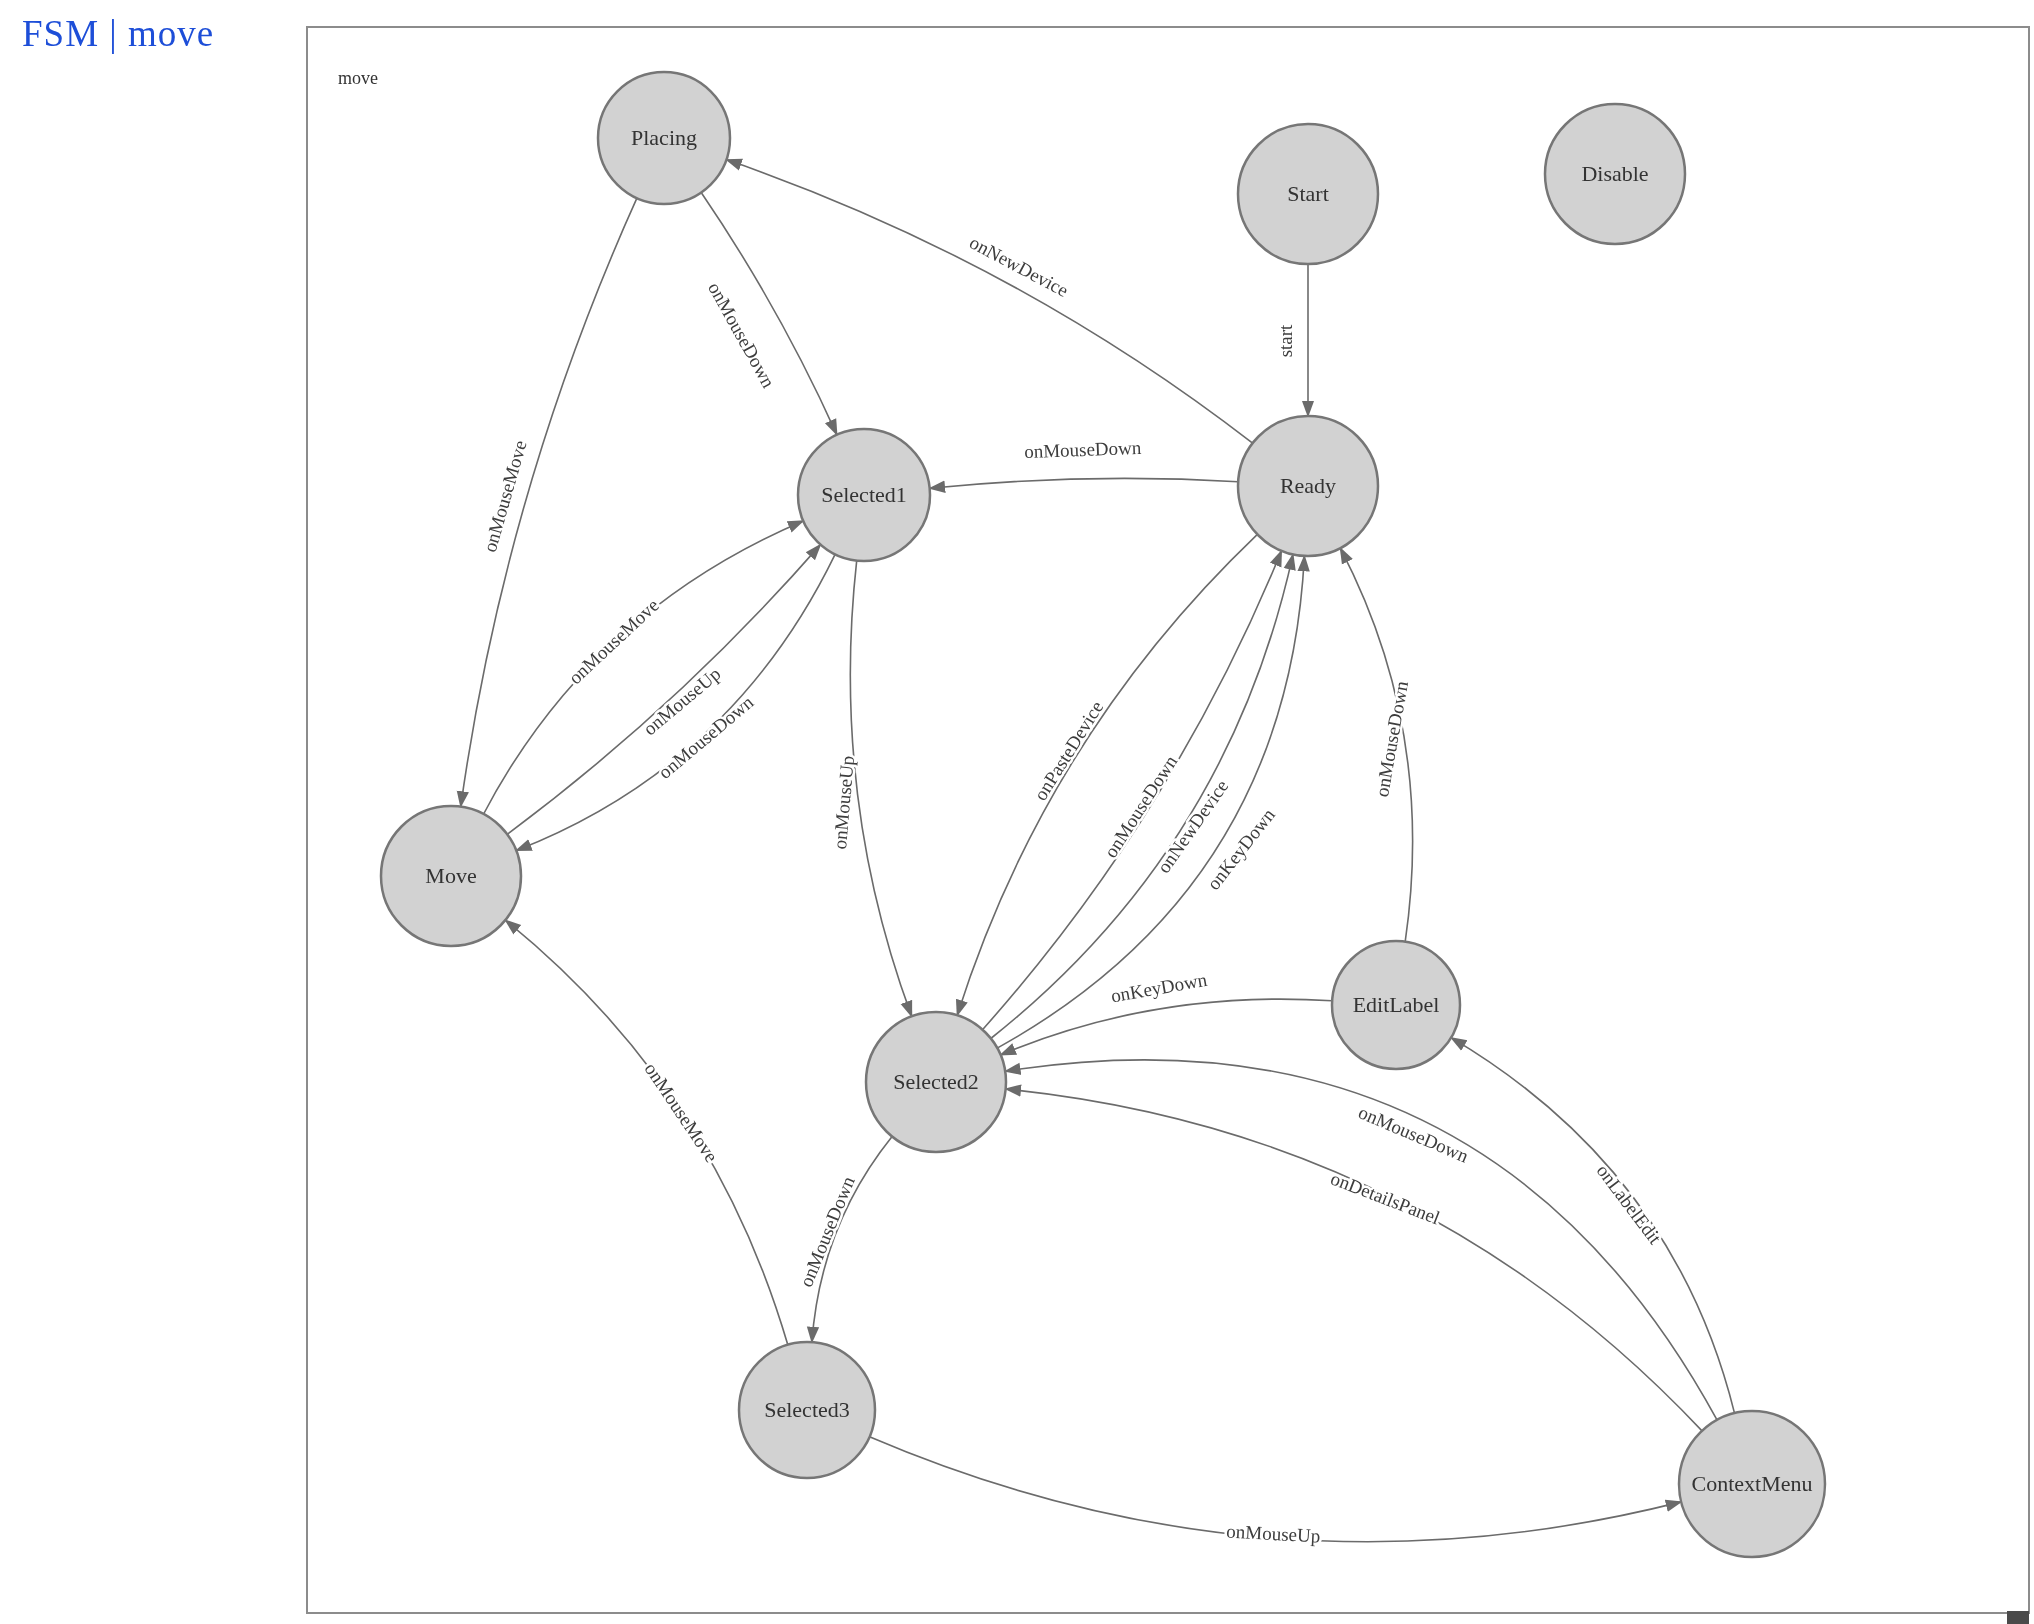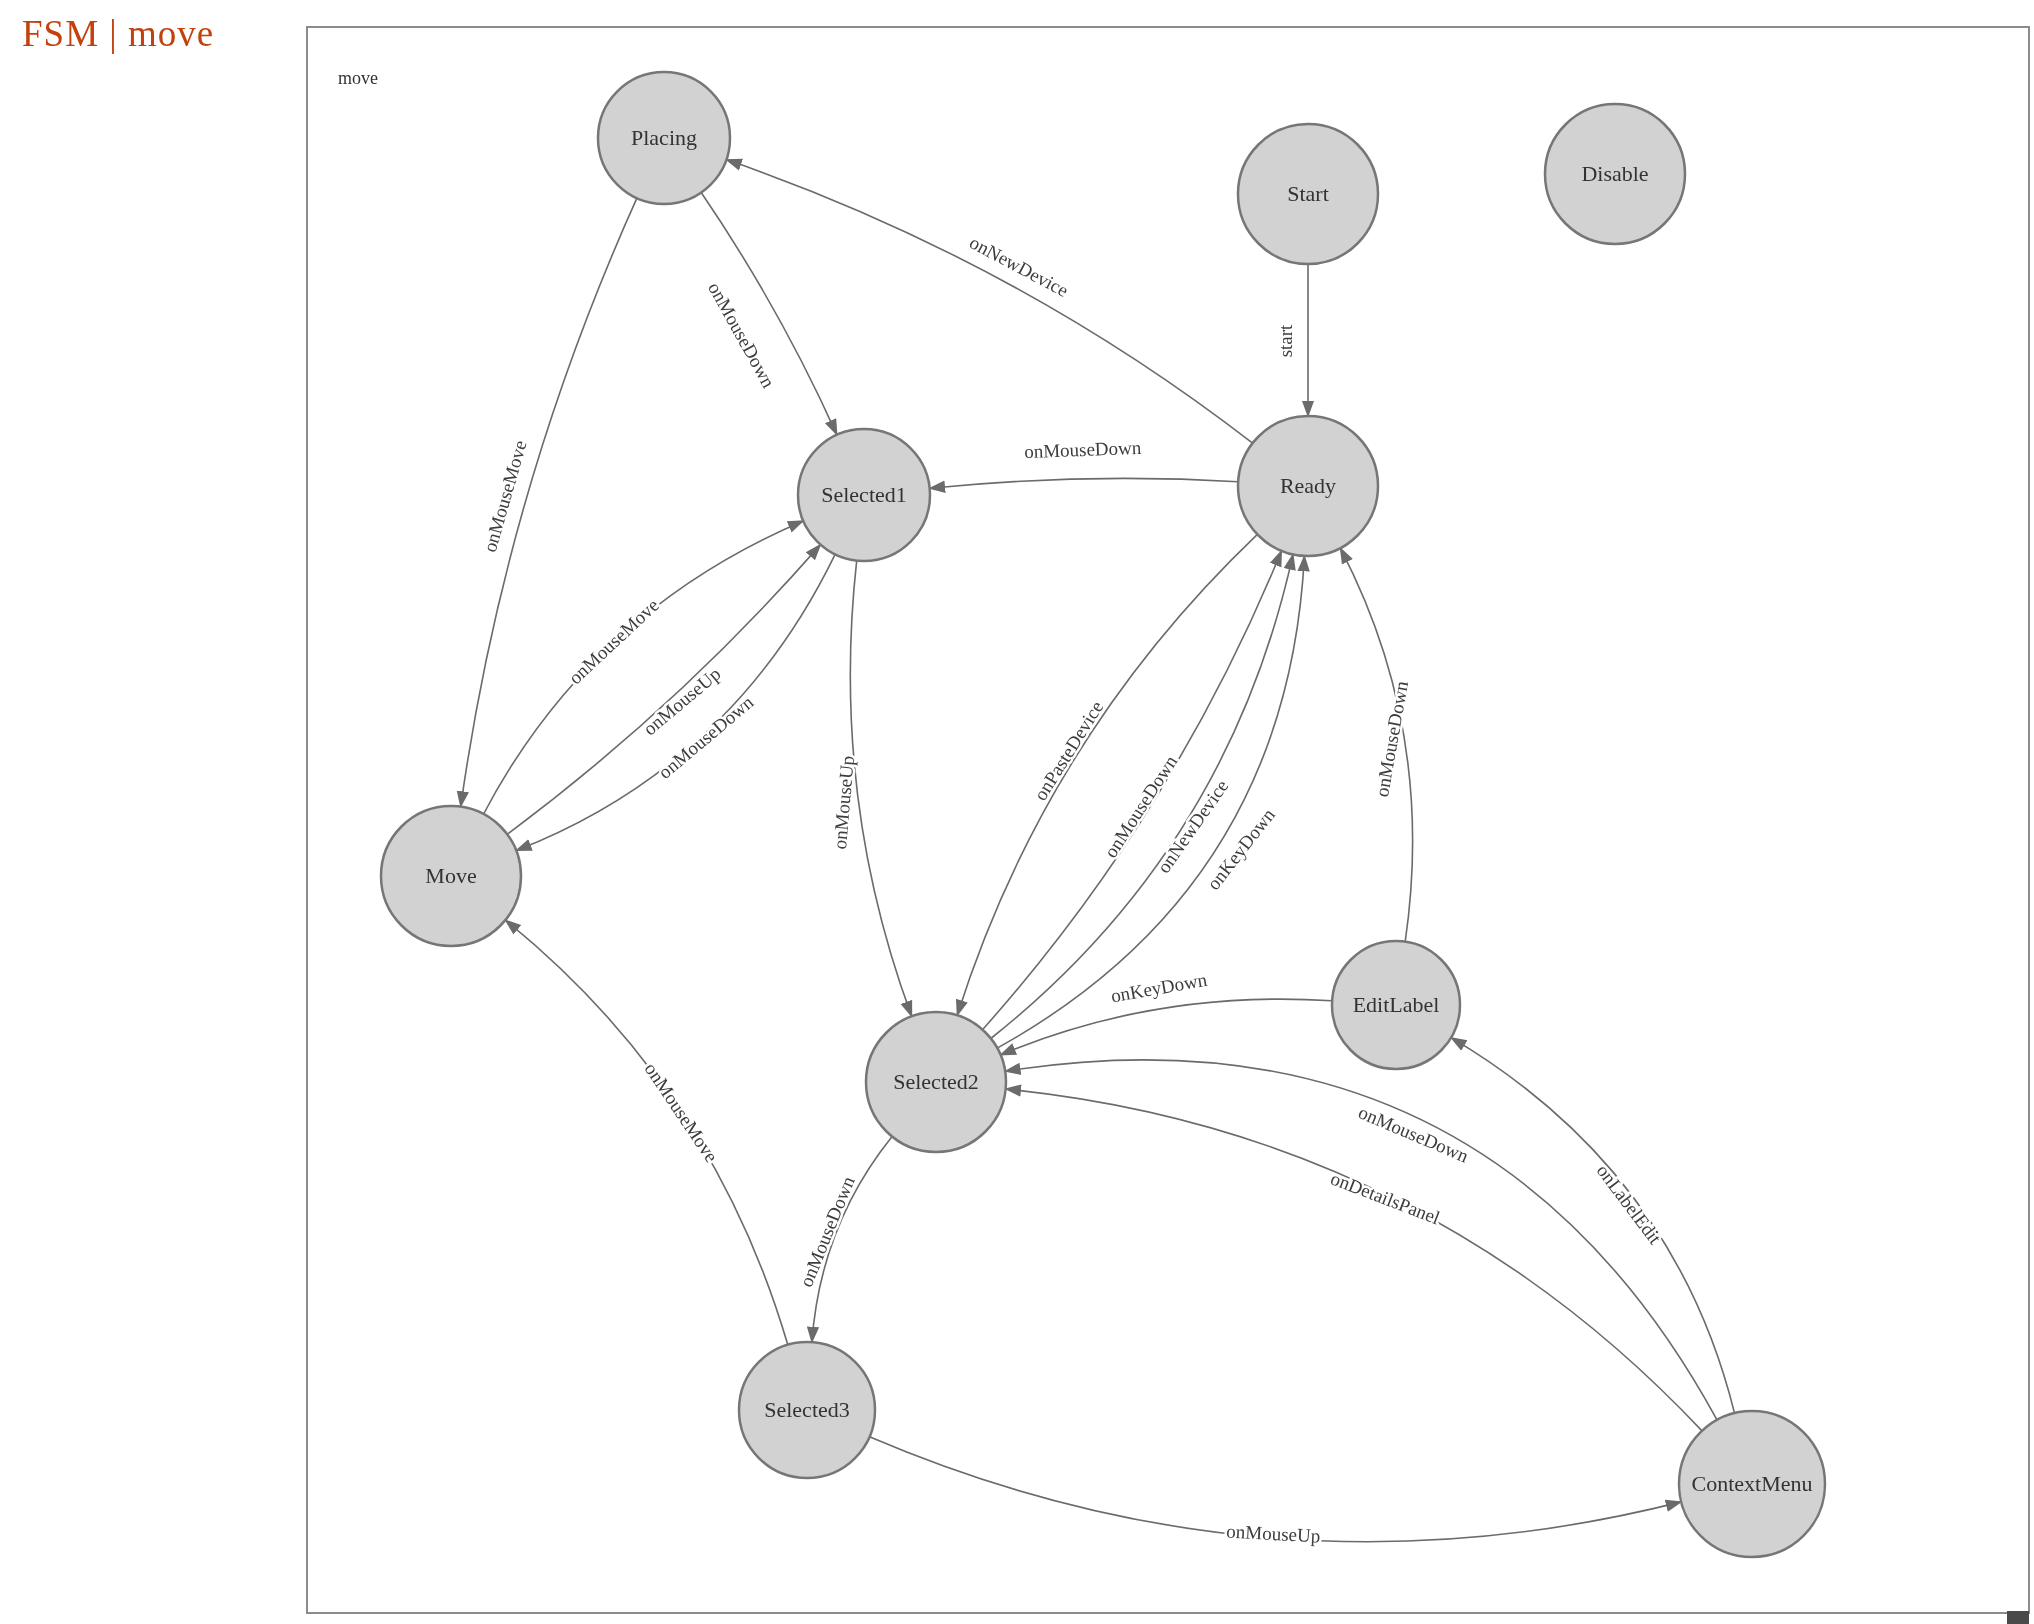--- a/index.html
+++ b/index.html
@@ -5,21 +5,21 @@
   * { box-sizing: border-box; }
   html, body { margin: 0; padding: 0; }
   body {
     width: 2034px; height: 1624px;
     background: #ffffff;
     font-family: "Liberation Serif", serif;
     position: relative; overflow: hidden;
   }
   .title {
     position: absolute; left: 22px; top: 12px; margin: 0;
-    font-size: 37px; font-weight: 400; color: #c2410c; letter-spacing: 1px;
+    font-size: 37px; font-weight: 400; color: #1d4ed8; letter-spacing: 1px;
     font-family: "Liberation Serif", serif;
   }
   .canvas {
     position: absolute; left: 306px; top: 26px;
     width: 1724px; height: 1588px;
     border: 2px solid #8c8c8c; background: #ffffff;
   }
   svg { display: block; }
   .node circle { fill: #d2d2d2; stroke: #767676; stroke-width: 2.5px; }
   .node text {

